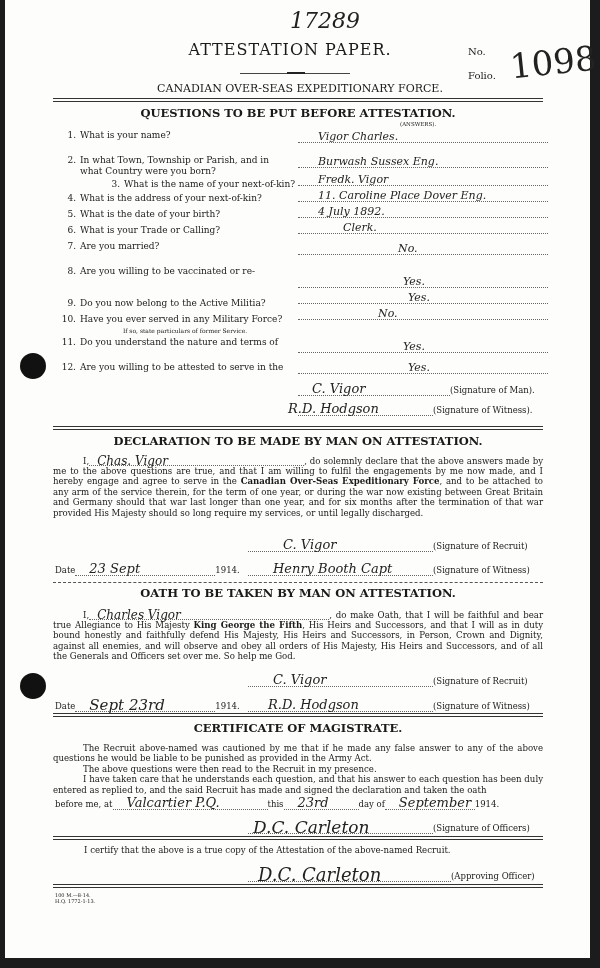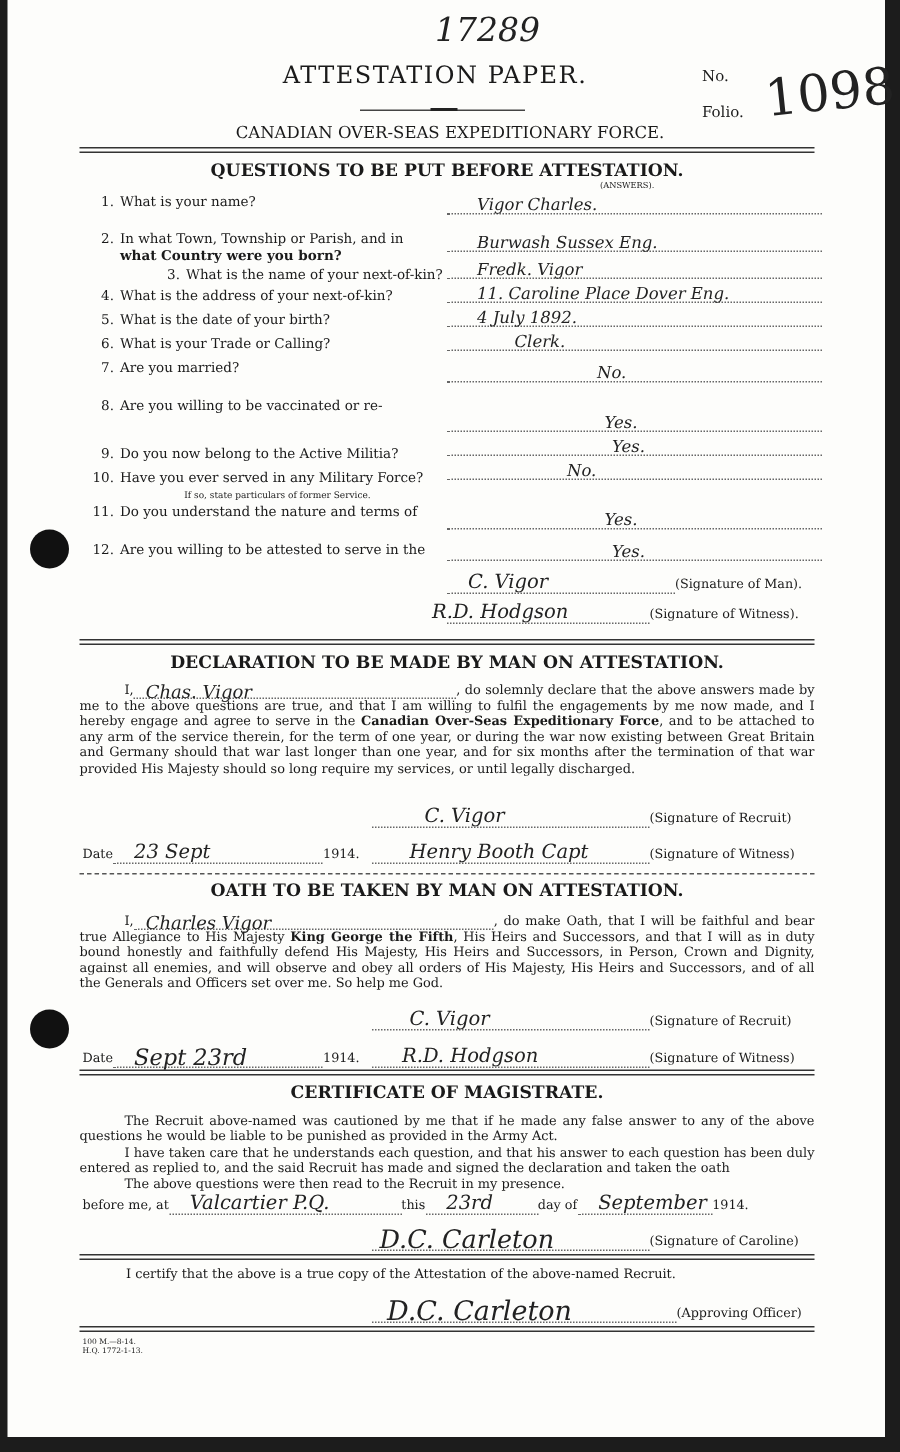--- a/index.html
+++ b/index.html
@@ -6,21 +6,21 @@
   body { width:600px; height:968px; background:#1c1c1c; position:relative; overflow:hidden;
          font-family:"DejaVu Serif", "Liberation Serif", serif; color:#1a1a1a; }
   .paper { position:absolute; left:5px; top:0; width:585px; height:958px; background:#fdfdfb; }
   .abs { position:absolute; }
   .hand { font-family:"DejaVu Serif", serif; font-style:italic; color:#222; }
   .center { text-align:center; }
   .rule { position:absolute; left:53px; width:490px; border-top:1px solid #555; }
   .rule.double { border-top:1px solid #333; height:2px; border-bottom:1px solid #333; }
   .q { position:absolute; left:60px; width:230px; font-size:9px; line-height:11px; }
   .q .num { display:inline-block; width:16px; text-align:right; margin-right:4px; }
-  .q .cont { padding-left:20px; display:block;font-weight:bold; }
+  .q .cont { padding-left:20px; display:block; }
   .q .sub { display:block; text-align:center; font-size:6px; padding-left:20px; }
   .ans { position:absolute; left:298px; width:250px; height:12px; border-bottom:1px dotted #666;
          font-size:11px; line-height:12px; padding-left:20px; box-sizing:border-box; }
   .sigline { position:absolute; font-size:8.5px; line-height:12px; }
   .sigline .dots { display:inline-block; border-bottom:1px dotted #666; height:10px; vertical-align:bottom; position:relative; }
   .sigline .dots span { position:absolute; left:14px; bottom:0; font-size:13px; white-space:nowrap; }
   .para { position:absolute; left:53px; width:490px; font-size:8.6px; line-height:10.4px; text-align:justify; }
   .para .ind { padding-left:30px; }
   .heading { position:absolute; left:53px; width:490px; text-align:center; font-weight:bold; font-size:11.5px; }
   .hole { position:absolute; width:26px; height:26px; border-radius:50%; background:#111; }
@@ -117,28 +117,28 @@
   <span>Date</span><span class="dots" style="width:140px;"><span class="hand" style="font-size:15px;">Sept 23rd</span></span><span>1914.</span>
 </div>
 <div class="sigline" style="left:248px;top:700px;">
   <span class="dots" style="width:185px;"><span class="hand" style="left:20px;">R.D. Hodgson</span></span><span>(Signature of Witness)</span>
 </div>
 <div class="rule double" style="top:713px;"></div>
 
 <div class="heading" style="top:721px;">CERTIFICATE OF MAGISTRATE.</div>
 <div class="para" style="top:743px;">
   <div><span class="ind"></span><span>The Recruit above-named was cautioned by me that if he made any false answer to any of the above questions he would be liable to be punished as provided in the Army Act.</span></div>
+  <div><span class="ind"></span><span>The above questions were then read to the Recruit in my presence.</span></div>
   <div><span class="ind"></span><span>I have taken care that he understands each question, and that his answer to each question has been duly entered as replied to, and the said Recruit has made and signed the declaration and taken the oath</span></div>
-  <div><span class="ind"></span><span>The above questions were then read to the Recruit in my presence.</span></div>
 </div>
 <div class="sigline" style="left:55px;top:798px;">
   <span>before me, at</span><span class="dots" style="width:155px;"><span class="hand">Valcartier P.Q.</span></span><span>this</span><span class="dots" style="width:75px;"><span class="hand">23rd</span></span><span>day of</span><span class="dots" style="width:90px;"><span class="hand">September</span></span><span>1914.</span>
 </div>
 <div class="sigline" style="left:248px;top:822px;">
-  <span class="dots" style="width:185px;"><span class="hand" style="font-size:17px;left:5px;">D.C. Carleton</span></span><span>(Signature of Caroline)</span>
+  <span class="dots" style="width:185px;"><span class="hand" style="font-size:17px;left:5px;">D.C. Carleton</span></span><span>(Signature of Officers)</span>
 </div>
 <div class="rule double" style="top:836px;"></div>
 
 <div class="abs" style="left:84px;top:845px;font-size:8.6px;">I certify that the above is a true copy of the Attestation of the above-named Recruit.</div>
 <div class="sigline" style="left:248px;top:870px;">
   <span class="dots" style="width:203px;"><span class="hand" style="font-size:18px;left:10px;">D.C. Carleton</span></span><span>(Approving Officer)</span>
 </div>
 <div class="rule double" style="top:884px;"></div>
 
 <div class="abs" style="left:55px;top:892px;font-size:5px;line-height:6px;">

